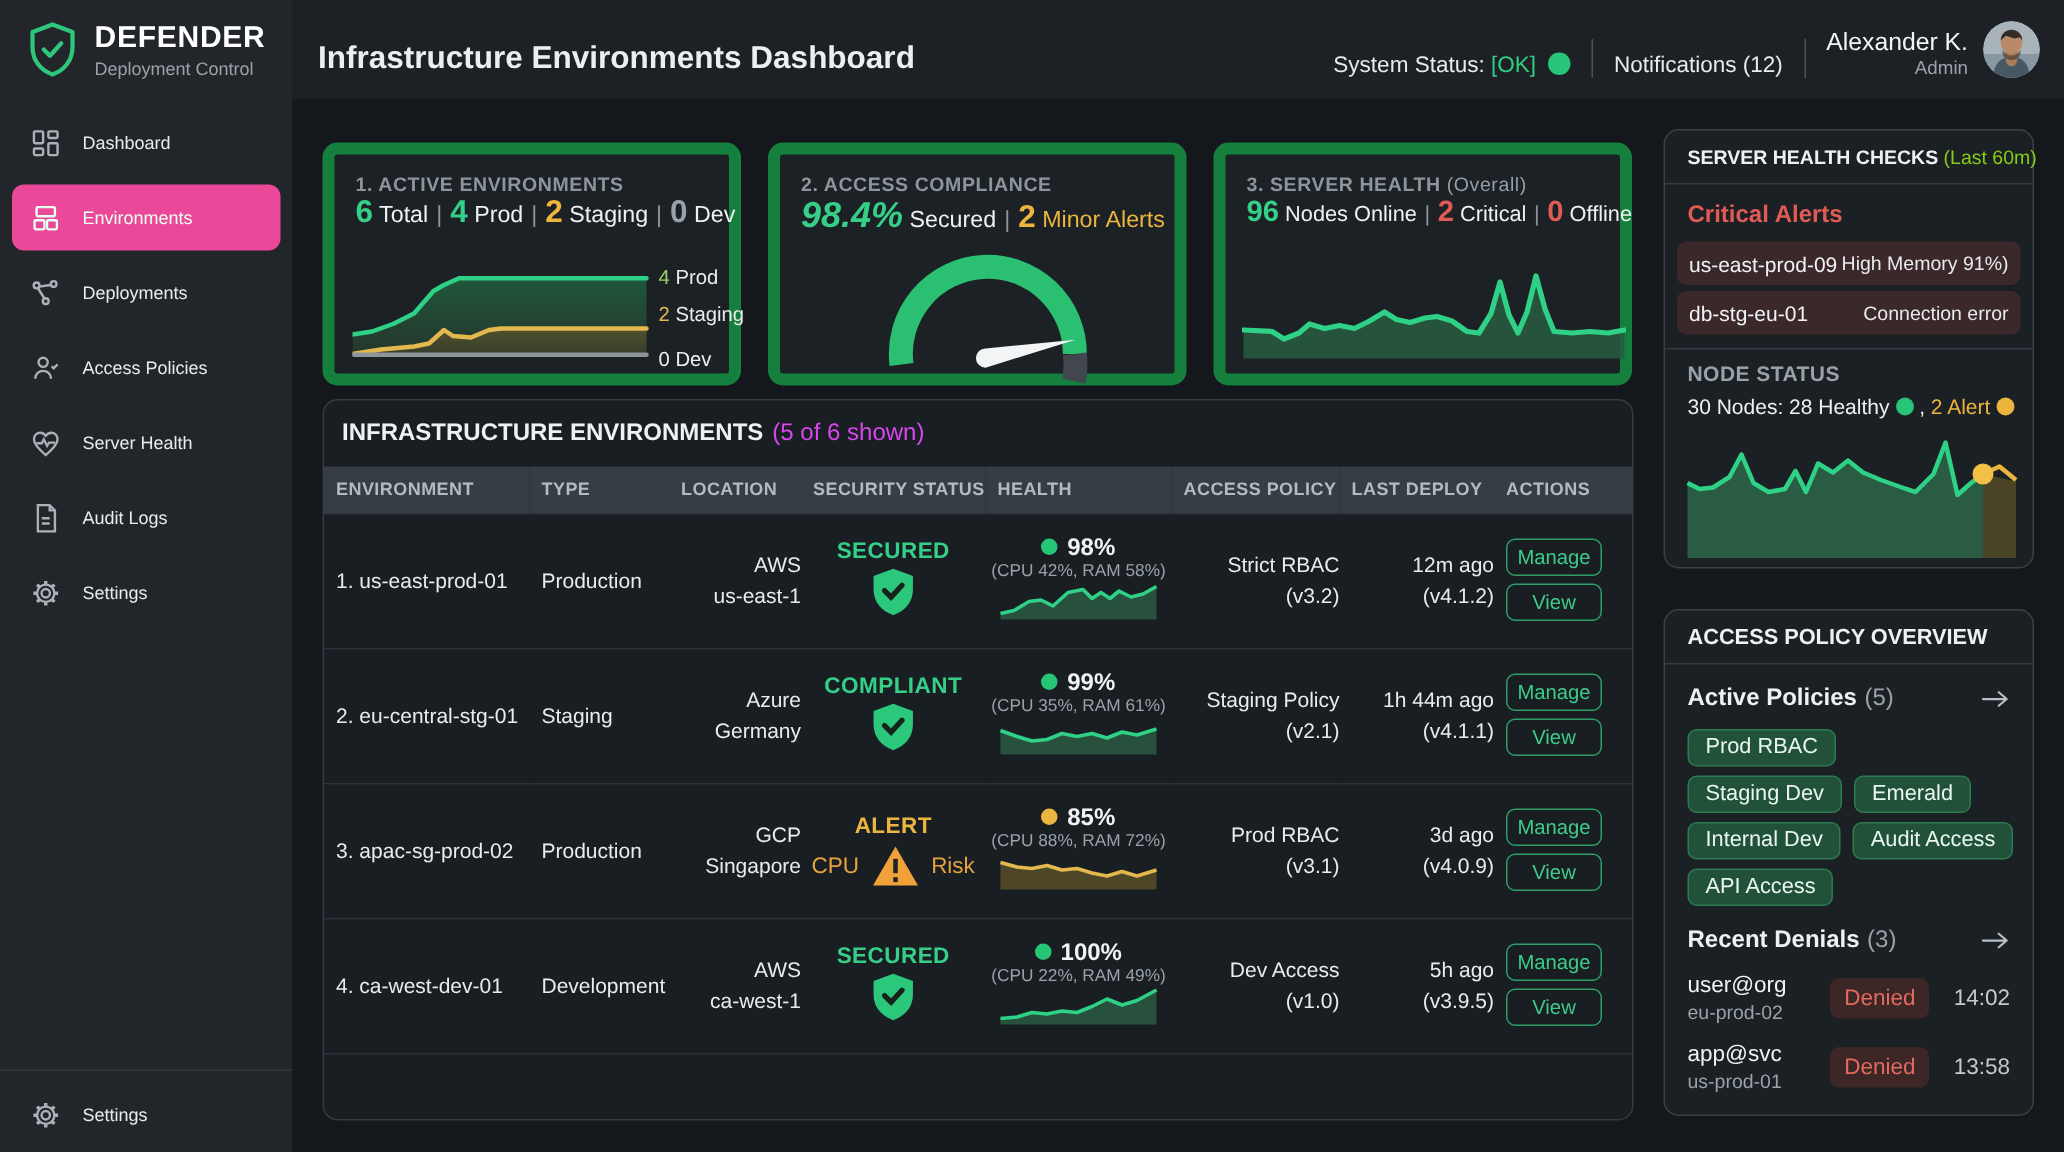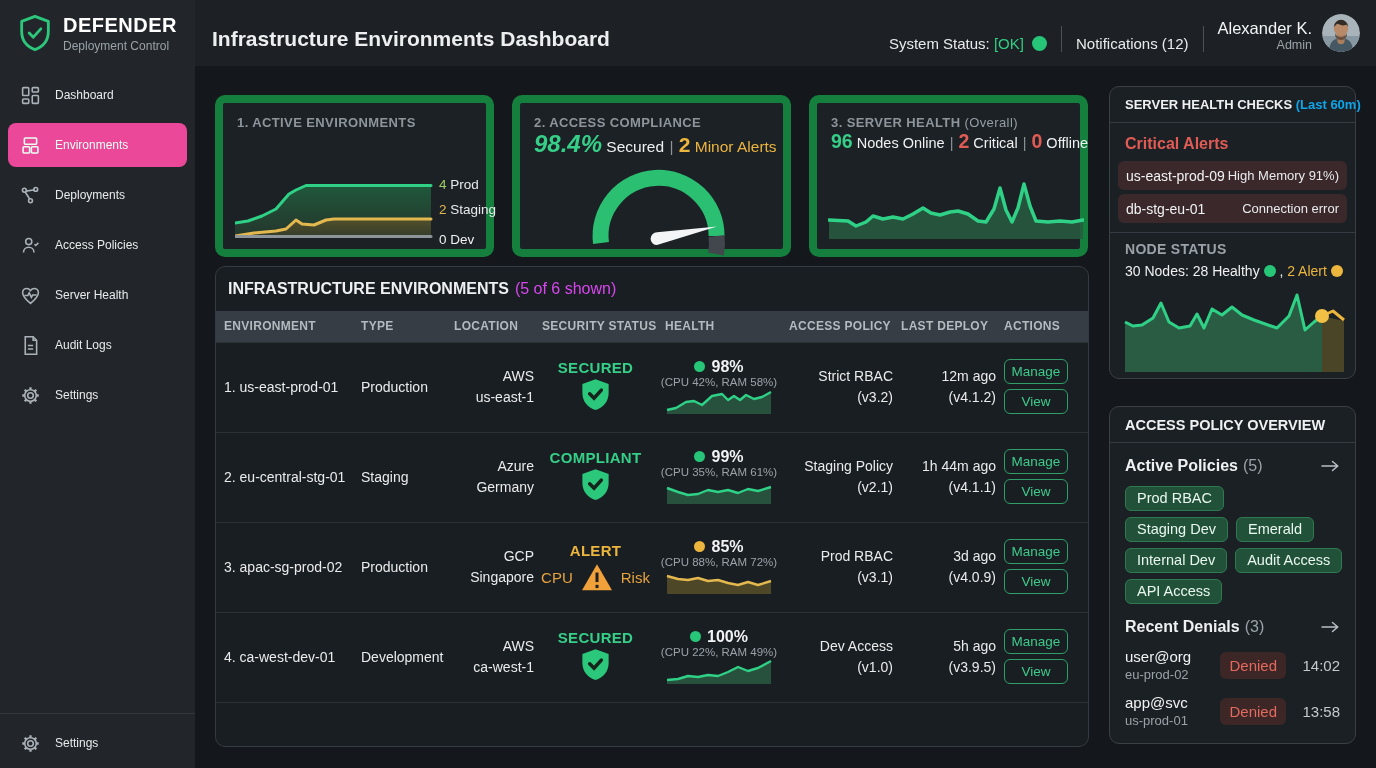--- a/index.html
+++ b/index.html
@@ -50,21 +50,21 @@
 .secstat,.healthc{padding:0 !important;}
 .loc2, .two2 { line-height:21px;text-align:right; }
 .secstat { text-align:center; }
 .secstat .st { font-size:15px; font-weight:bold; letter-spacing:0.3px; }
 .healthc { font-size:11.5px; color:#9aa2a8; text-align:center; }
 .healthc .pct { font-size:16px; color:#f0f2f3; font-weight:bold; }
 .hdot { display:inline-block; width:11px; height:11px; border-radius:50%; margin-right:6px; vertical-align:0px; }
 .btn { display:block; width:64px; height:25px; line-height:23px; text-align:center; color:#3ecb8a; border:1.5px solid #2f9e68; border-radius:6px; font-size:13.5px; margin:4px 0 5px 0; background:transparent; }
 .rcard { position:absolute; left:914px; width:247px; background:#1b2025; border:1px solid #3a4046; border-radius:10px; }
 .rcard .rhead { height:36px; line-height:36px; border-bottom:1px solid #343b42; padding-left:15px; font-size:13px; font-weight:bold; color:#eef0f1; white-space:nowrap; }
-.rhead span { font-weight:bold; color:#0ea5e9; }
+.rhead span { font-weight:normal; color:#84cc16; }
 .crit { color:#e15b55; font-size:16px; font-weight:bold; margin:12px 0 0 15px; }
 .alertrow { margin:4px 8px 0 8px; background:#3a282b; border-radius:6px; height:29px; display:flex; align-items:center; padding:0 8px; }
 .alertrow .n { font-size:14px; color:#f0f2f3; white-space:nowrap; }
 .alertrow .d { margin-left:auto; font-size:13px; color:#e8eaec; white-space:nowrap; }
 .rdiv { border-top:1px solid #343b42; margin:9px 0 0 0; }
 .nslabel { color:#9aa2a8; font-size:14px; font-weight:bold; letter-spacing:0.3px; margin:8px 0 0 15px; }
 .nsline { font-size:14px; color:#eef0f1; margin:6px 0 0 15px; white-space:nowrap; }
 .sdot { display:inline-block; width:12px; height:12px; border-radius:50%; vertical-align:-1px; }
 .ap-sec { font-size:16px; color:#eef0f1; font-weight:bold; margin:14px 15px 0 15px; display:flex; }
 .ap-sec span { font-weight:normal; color:#9aa2a8; margin-left:5px; }
@@ -166,20 +166,21 @@
             <path d="M13 19 a6.5 6.5 0 0 0 12 0 l0 3 a6.5 6.5 0 0 1 -12 0 z" fill="#433129" opacity="0.6"></path>
           </g>
         </svg>
       </div>
     </div>
   </div>
   <div class="content">
     <div class="cards">
       <div class="scard">
         <h3>1. ACTIVE ENVIRONMENTS</h3>
+        <div class="statline"><b class="g">6</b> Total <span class="sep">|</span> <b class="g">4</b> Prod <span class="sep">|</span> <b class="y">2</b> Staging <span class="sep">|</span> <b class="gr">0</b> Dev</div>
         <svg width="264" height="82" viewBox="0 0 264 82" style="position:absolute;left:12px;top:64px;">
           <defs>
             <linearGradient id="gA" x1="0" y1="0" x2="0" y2="1">
               <stop offset="0" stop-color="#1f5c3d" stop-opacity="0.95"></stop>
                 <stop offset="1" stop-color="#2a4a33" stop-opacity="0.55"></stop>
             </linearGradient>
             <linearGradient id="gB" x1="0" y1="0" x2="0" y2="1">
               <stop offset="0" stop-color="#57522a" stop-opacity="0.9"></stop>
                 <stop offset="1" stop-color="#4a4527" stop-opacity="0.5"></stop>
             </linearGradient>

